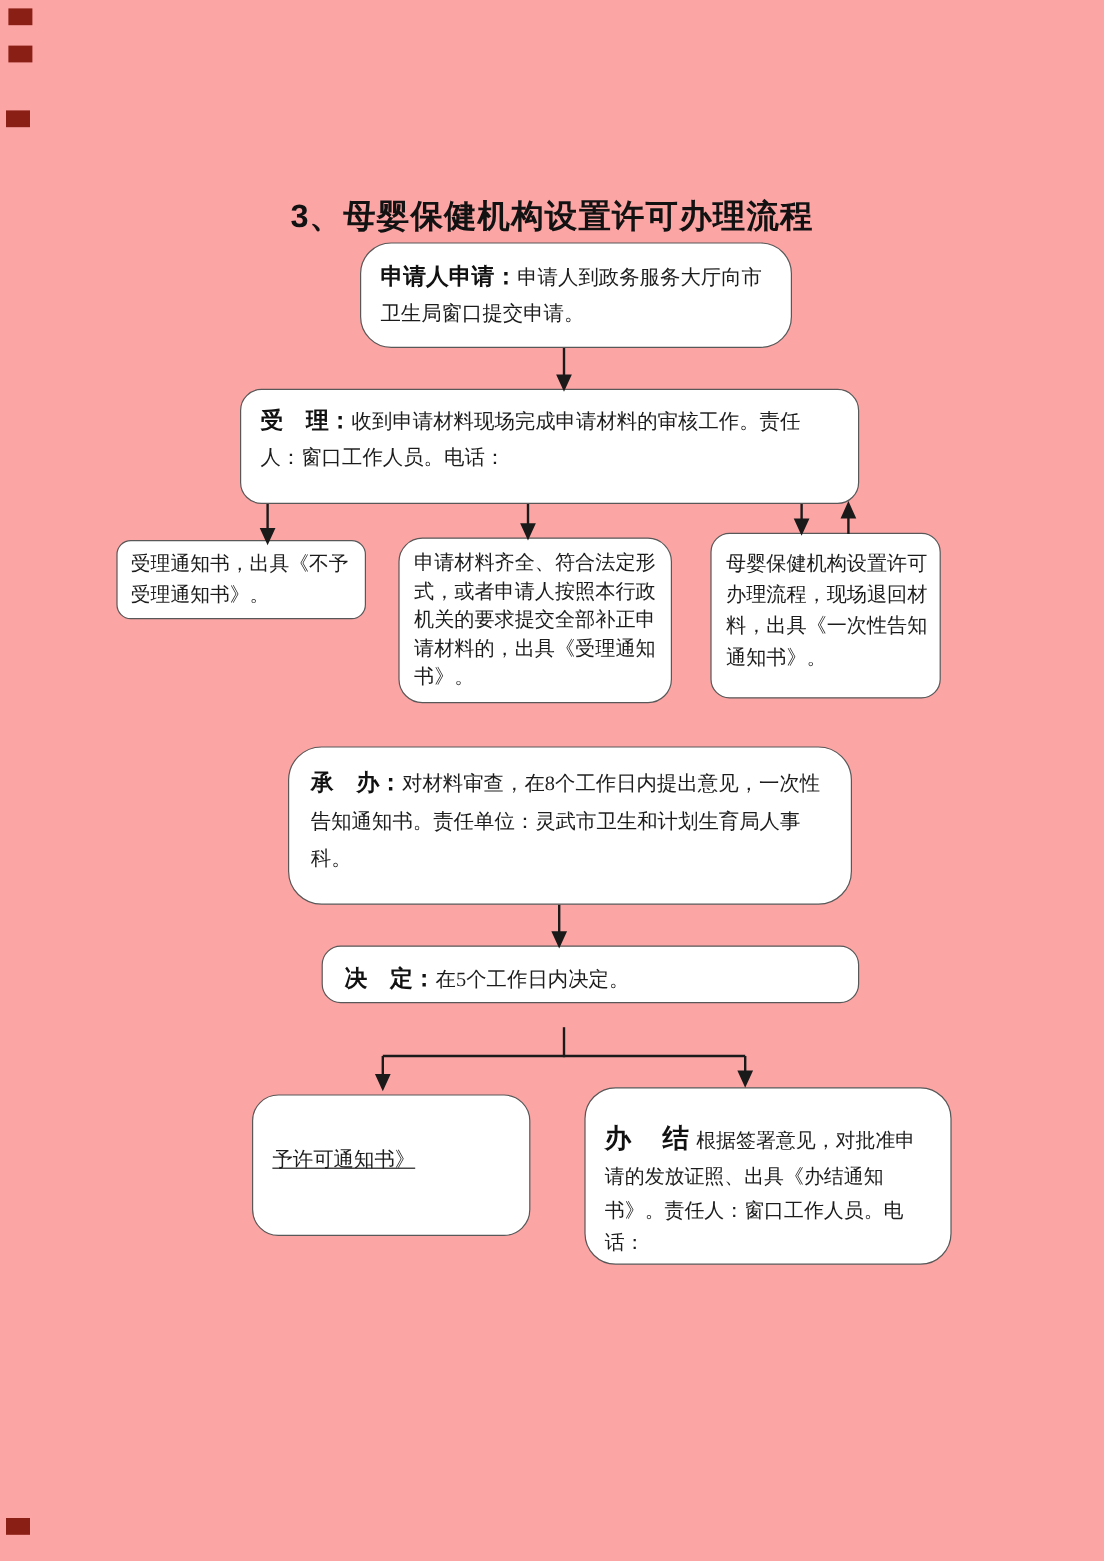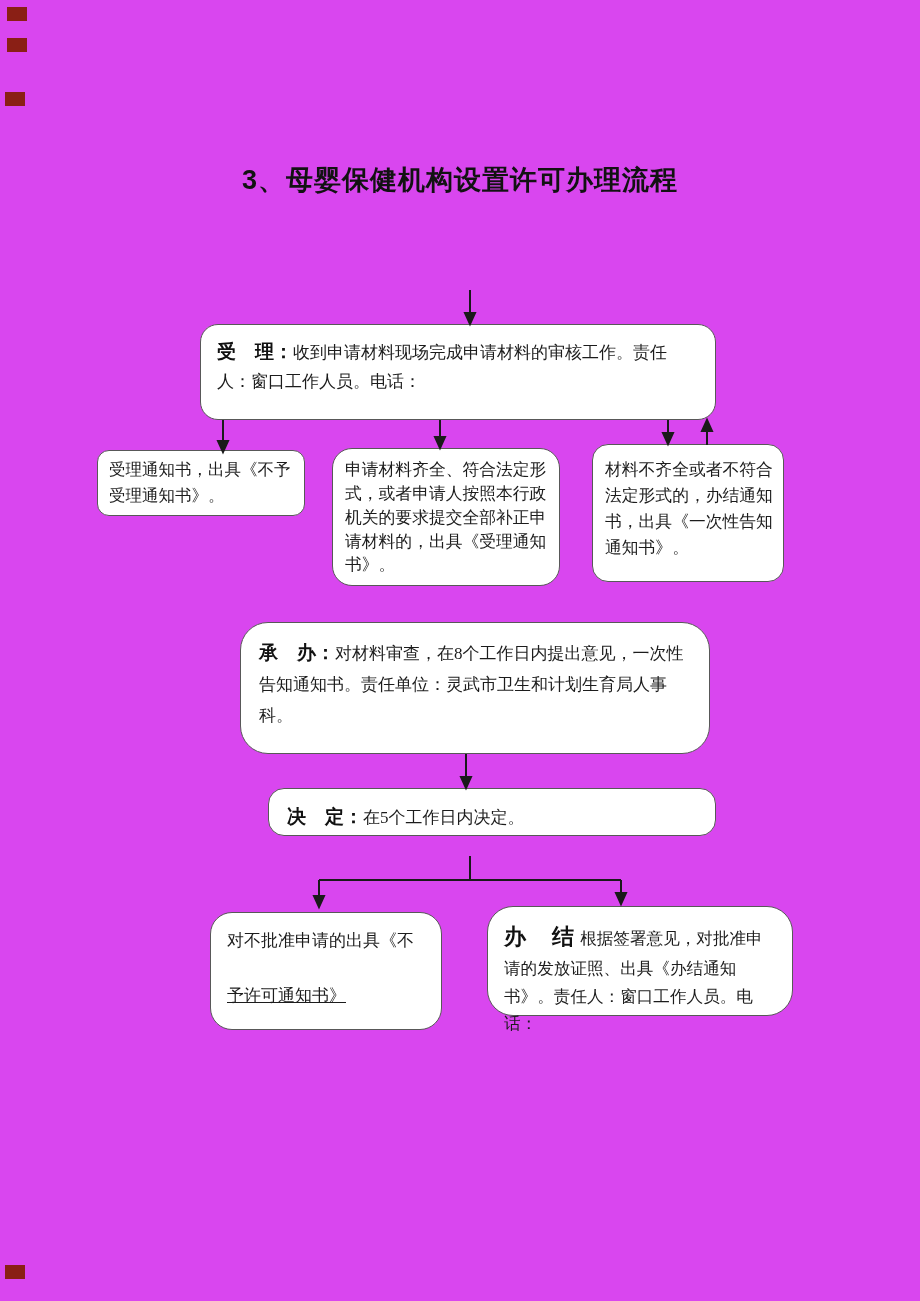--- a/index.html
+++ b/index.html
@@ -1,19 +1,19 @@
 <!DOCTYPE html>
 <html><head>
 <meta charset="utf-8">
 <style>
   html,body{margin:0;padding:0;background:#fff;}
   .page{
     position:relative;
     width:920px;height:1301px;
-    background:#d946ef;
+    background:#fca5a5;
     overflow:hidden;
     font-family:"Liberation Serif", serif;
     color:#1c1c1c;
   }
   .title{
     position:absolute;
     left:0;top:162px;width:920px;
     text-align:center;
     font-family:"Liberation Sans", sans-serif;
     font-weight:bold;
@@ -49,51 +49,53 @@
 
 <div class="page">
 
   <div class="marker" style="left:7px;top:7px;background:#8a1f15;"></div>
   <div class="marker" style="left:7px;top:38px;background:#8a1f15;"></div>
   <div class="marker" style="left:5px;top:92px;background:#8a1f15;"></div>
   <div class="marker" style="left:5px;top:1265px;background:#8a1f15;"></div>
 
   <div class="title">3、母婴保健机构设置许可办理流程</div>
 
+  <div class="fbox" style="left:300px;top:202px;width:360px;height:88px;border-radius:26px;padding:13px 16px 0 16px;">
+    <p><b class="lbl">申请人申请：</b><span>申请人到政务服务大厅向市卫生局窗口提交申请。</span></p>
+  </div>
 
   <div class="fbox" style="left:200px;top:324px;width:516px;height:96px;border-radius:18px;padding:11px 16px 0 16px;">
     <p><b class="lbl">受　理：</b><span>收到申请材料现场完成申请材料的审核工作。责任人：窗口工作人员。电话：</span></p>
   </div>
 
   <div class="fbox" style="left:97px;top:450px;width:208px;height:66px;border-radius:12px;padding:6px 11px 0 11px;font-size:16.5px;line-height:1.6;">
     <p>受理通知书，出具《不予受理通知书》。</p>
   </div>
 
   <div class="fbox" style="left:332px;top:448px;width:228px;height:138px;border-radius:20px;padding:10px 12px 0 12px;font-size:16.8px;line-height:1.42;font-family:Liberation Mono, monospace;">
     <p>申请材料齐全、符合法定形式，或者申请人按照本行政机关的要求提交全部补正申请材料的，出具《受理通知书》。</p>
   </div>
 
   <div class="fbox" style="left:592px;top:444px;width:192px;height:138px;border-radius:16px;padding:12px 10px 0 12px;font-size:16.8px;line-height:1.55;">
-    <p>材料不齐全或者不符合法定形式的，办结通知书，出具《一次性告知通知书》。</p>
+    <p>母婴保健机构设置许可办理流程，现场退回材料，出具《一次性告知通知书》。</p>
   </div>
 
   <div class="fbox" style="left:240px;top:622px;width:470px;height:132px;border-radius:28px;padding:13px 16px 0 18px;line-height:1.8;">
     <p><b class="lbl">承　办：</b><span>对材料审查，在8个工作日内提出意见，一次性告知通知书。责任单位：灵武市卫生和计划生育局人事科。</span></p>
   </div>
 
   <div class="fbox" style="left:268px;top:788px;width:448px;height:48px;border-radius:16px;padding:12px 16px 0 18px;">
     <p><b class="lbl">决　定：</b><span>在5个工作日内决定。</span></p>
   </div>
 
   <div class="fbox" style="left:210px;top:912px;width:232px;height:118px;border-radius:22px;padding:14px 14px 0 16px;">
-    <p>对不批准申请的出具《不</p>
     <p style="margin-top:26px;text-decoration:underline;">予许可通知书》</p>
   </div>
 
-  <div class="fbox" style="left:487px;top:906px;width:306px;height:110px;border-radius:26px;padding:12px 14px 0 16px;font-size:16.6px;line-height:1.65;">
+  <div class="fbox" style="left:487px;top:906px;width:306px;height:148px;border-radius:26px;padding:24px 14px 0 16px;font-size:16.6px;line-height:1.65;">
     <p><b class="lbl lbl-big">办　结</b> <span>根据签署意见，对批准申请的发放证照、出具《办结通知书》。责任人：窗口工作人员。电话：</span></p>
   </div>
 
   <svg class="arrows" width="920" height="1301" viewBox="0 0 920 1301">
     <g stroke="#1a1a1a" stroke-width="2" fill="#1a1a1a">
 
       <line x1="470" y1="290" x2="470" y2="314"></line>
       <polygon points="465,313 475,313 470,324"></polygon>
 
       <line x1="223" y1="420" x2="223" y2="442"></line>

